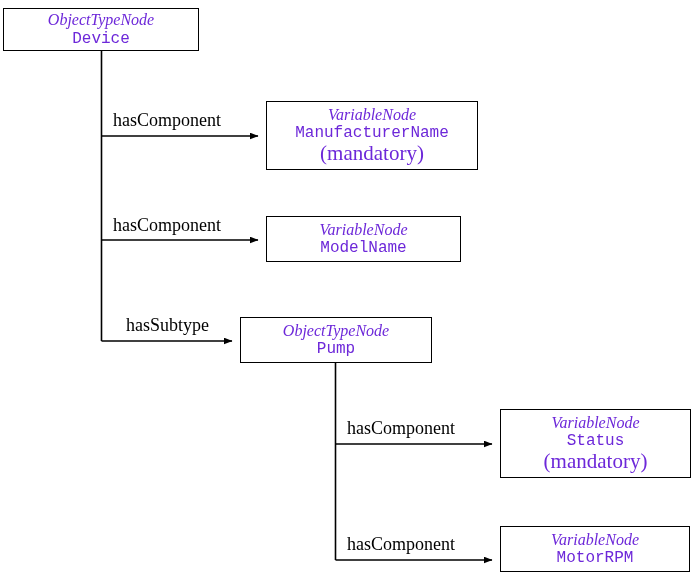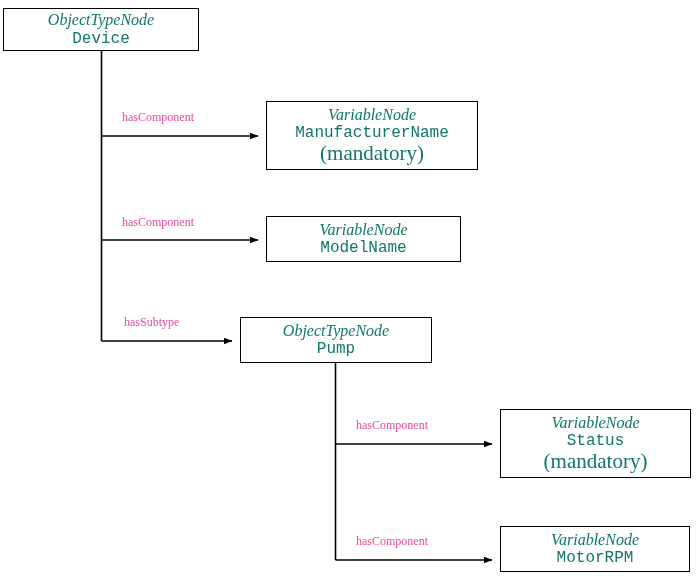--- a/index.html
+++ b/index.html
@@ -19,45 +19,44 @@
     position: absolute;
     box-sizing: border-box;
     border: 1px solid #000000;
     background: #ffffff;
     display: flex;
     flex-direction: column;
     align-items: center;
     justify-content: center;
     text-align: center;
     line-height: 1.13;
-    color: #0f766e;
+    color: #6d28d9;
   }
   .node-type {
     font-style: italic;
     font-size: 16px;
     white-space: nowrap;
   }
   .node-name {
     font-style: normal;
     font-size: 16px;
     white-space: nowrap;
     font-family: Liberation Mono, monospace;
   }
   .node-flag {
     font-style: normal;
     font-size: 21px;
     white-space: nowrap;
   }
   .edge-label {
     position: absolute;
-    font-size: 12px;
-    color: #ec4899;
+    font-size: 18px;
+    color: #000000;
     white-space: nowrap;
     font-style: normal;
-    margin-left: 9px;
   }
   svg.edges {
     position: absolute;
     left: 0;
     top: 0;
     width: 699px;
     height: 583px;
     overflow: visible;
   }
 </style>
@@ -117,19 +116,19 @@
 
   <div class="node-box" style="left:500px; top:526px; width:190px; height:46px;">
     <div class="node-type">VariableNode</div>
     <div class="node-name">MotorRPM</div>
   </div>
 
   <div class="edge-label" style="left:113px; top:110px;">hasComponent</div>
 
   <div class="edge-label" style="left:113px; top:215px;">hasComponent</div>
 
-  <div class="edge-label" style="left:115px; top:315px;">hasSubtype</div>
+  <div class="edge-label" style="left:126px; top:315px;">hasSubtype</div>
 
   <div class="edge-label" style="left:347px; top:418px;">hasComponent</div>
 
   <div class="edge-label" style="left:347px; top:534px;">hasComponent</div>
 
 </div>
 
 </body></html>

